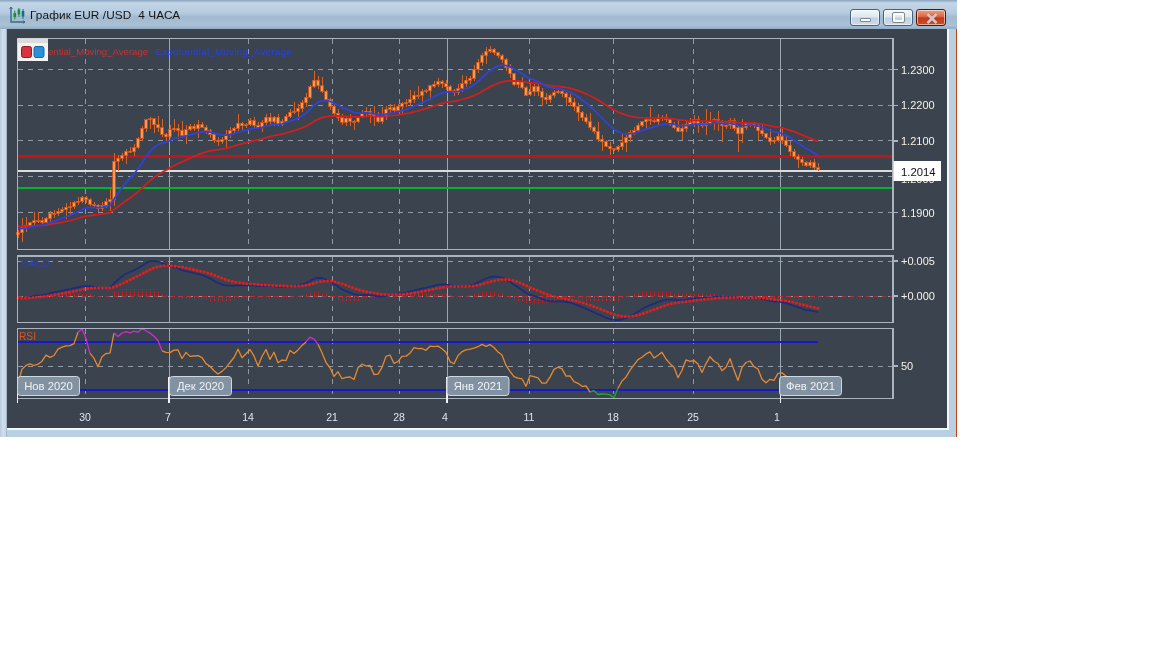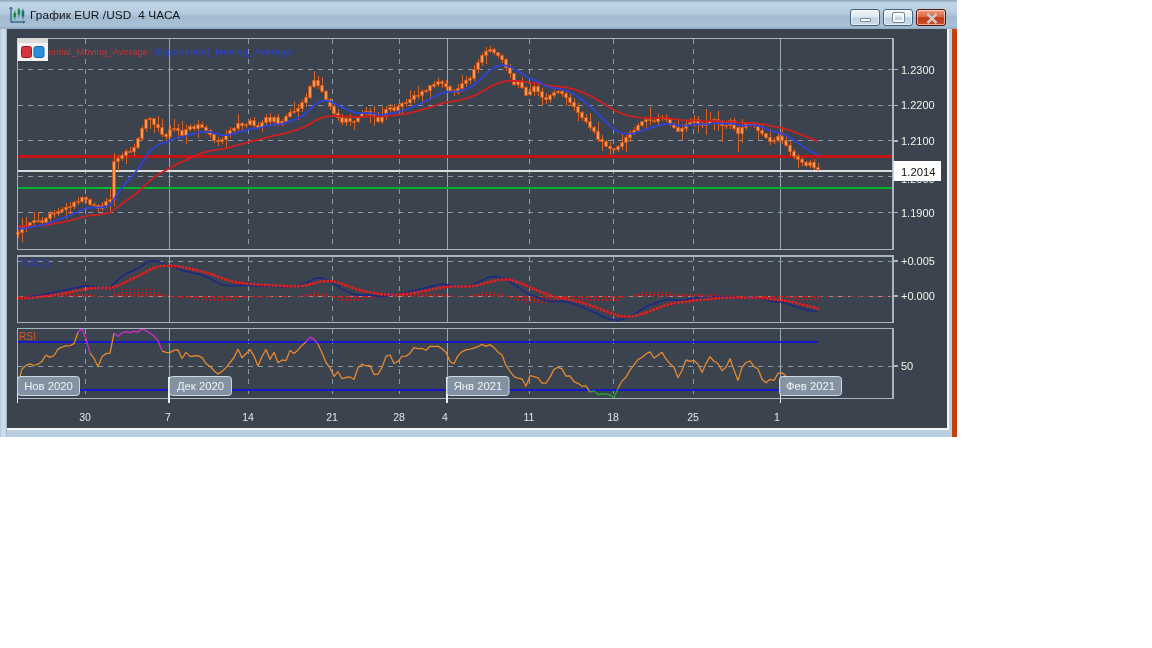--- a/index.html
+++ b/index.html
@@ -1,16 +1,16 @@
 <!DOCTYPE html>
 <html><head><meta charset="utf-8"><title>График EUR /USD 4 ЧАСА</title><style>
 *{margin:0;padding:0;box-sizing:border-box}
 html,body{width:1152px;height:648px;background:#fff;font-family:"Liberation Sans",sans-serif;overflow:hidden}
 .win{position:absolute;left:0;top:0;width:957px;height:437px;
- background:#b9cfe2;border-right:5px solid #c2410c}
+ background:#b9cfe2;border-right:1px solid #c2410c}
 .tb{position:absolute;left:0;top:0;width:957px;height:29px;
  background:linear-gradient(180deg,#88a3bb 0%,#c3d6e8 10%,#b6cbdf 45%,#a2bad1 58%,#a9c0d5 88%,#93acc3 100%);}
 .tico{position:absolute;left:9px;top:6px;width:18px;height:18px}
 .ttxt{position:absolute;left:30px;top:8px;font-size:11.8px;color:#151515;letter-spacing:.1px}
 .btn{position:absolute;top:9px;height:17px;border-radius:3px;border:1px solid #46627e;
  box-shadow:inset 0 0 0 1px rgba(255,255,255,.55)}
 .bmin{left:850px;width:30px;background:linear-gradient(180deg,#f2f7fb 0%,#dbe7f2 48%,#bed2e3 52%,#ccdcea 100%)}
 .bmax{left:883px;width:30px;background:linear-gradient(180deg,#f2f7fb 0%,#dbe7f2 48%,#bed2e3 52%,#ccdcea 100%)}
 .bcls{left:916px;width:30px;background:linear-gradient(180deg,#eda183 0%,#d96440 46%,#bd3a1a 52%,#cc4e28 100%);border-color:#551409}
 .gmin{position:absolute;left:9px;top:8px;width:11px;height:4px;background:#fdfdfd;border:1px solid #7a8894;border-radius:1px}

